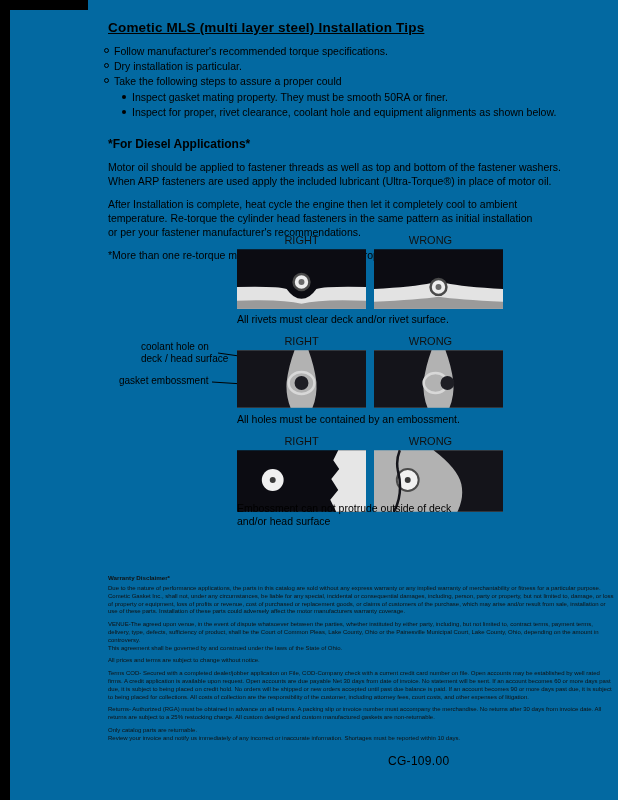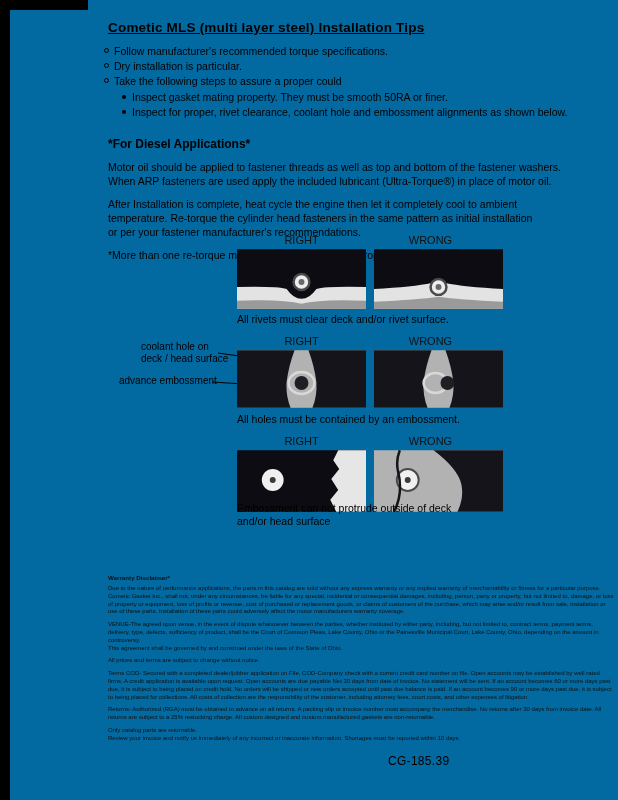--- a/index.html
+++ b/index.html
@@ -63,21 +63,21 @@
       <div class="tip-row">
         <span class="b-open"></span>
         <span>Take the following steps to assure a proper could</span>
       </div>
       <div class="tip-row sub">
         <span class="b-fill"></span>
         <span>Inspect gasket mating property.  They must be smooth 50RA or finer.</span>
       </div>
       <div class="tip-row sub">
         <span class="b-fill"></span>
-        <span>Inspect for proper, rivet clearance, coolant hole and embossment alignments as shown below.</span>
+        <span>Inspect for proper, rivet clearance, coolant hole and equipment alignments as shown below.</span>
       </div>
     </div>
 
     <div class="diesel-head">*For Diesel Applications*</div>
     <div class="para pre">Motor oil should be applied to fastener threads as well as top and bottom of the fastener washers.
 When ARP fasteners are used apply the included lubricant (Ultra-Torque®) in place of motor oil.</div>
     <div class="para pre">After Installation is complete, heat cycle the engine then let it completely cool to ambient
 temperature. Re-torque the cylinder head fasteners in the same pattern as initial installation
 or per your fastener manufacturer's recommendations.</div>
     <div class="para">*More than one re-torque may be required to achieve proper fastener stretch*</div>
@@ -100,21 +100,21 @@
       <path d="M0,60 L0,40 Q40,38 58,34 Q65,32 72,34 Q90,38 130,40 L130,60 Z" fill="#e3e3e3"></path>
       <path d="M0,60 L0,53 Q45,51 65,48 Q85,51 130,53 L130,60 Z" fill="#9a9a9a"></path>
       <circle cx="65" cy="38" r="8" fill="#ededed" stroke="#4a4a4a" stroke-width="2.5"></circle>
       <circle cx="65" cy="38" r="3" fill="#6a6a6a"></circle>
     </svg>
   </div>
   <div class="fig-caption" style="top:313px">All rivets must clear deck and/or rivet surface.</div>
 
   <div class="ann ann1">coolant hole on
 deck / head surface</div>
-  <div class="ann ann2">advance embossment</div>
+  <div class="ann ann2">gasket embossment</div>
   <svg class="ann-lines" width="618" height="90">
     <line x1="218" y1="18" x2="302" y2="30" stroke="#000" stroke-width="1"></line>
     <line x1="212" y1="47" x2="290" y2="52" stroke="#000" stroke-width="1"></line>
   </svg>
   <div class="fig-labels" style="top:335px">
     <span>RIGHT</span>
     <span>WRONG</span>
   </div>
   <div class="fig-panels" style="top:350px">
     <svg viewBox="0 0 130 58" height="58">
@@ -161,14 +161,14 @@
     <p>Due to the nature of performance applications, the parts in this catalog are sold without any express warranty or any implied warranty of merchantability or fitness for a particular purpose.  Cometic Gasket Inc., shall not, under any circumstances, be liable for any special, incidental or consequential damages, including, person, party or property, but not limited to, damage, or loss of property or equipment, loss of profits or revenue, cost of purchased or replacement goods, or claims of customers of the purchase, which may arise and/or result from sale, installation or use of these parts.  Installation of these parts could adversely affect the motor manufacturers warranty coverage.</p>
     <p>VENUE-The agreed upon venue, in the event of dispute whatsoever between the parties, whether instituted by either party, including, but not limited to, contract terms, payment terms, delivery, type, defects, sufficiency of product, shall be the Court of Common Pleas, Lake County, Ohio or the Painesville Municipal Court, Lake County, Ohio, depending on the amount in controversy.
 This agreement shall be governed by and construed under the laws of the State of Ohio.</p>
     <p>All prices and terms are subject to change without notice.</p>
     <p>Terms COD- Secured with a completed dealer/jobber application on File, COD-Company check with a current credit card number on file.  Open accounts may be established by well rated firms.  A credit application is available upon request.  Open accounts are due payable Net 30 days from date of invoice.  No statement will be sent.  If an account becomes 60 or more days past due, it is subject to being placed on credit hold.  No orders will be shipped or new orders accepted until past due balance is paid.  If an account becomes 90 or more days past due, it is subject to being placed for collections.  All costs of collection are the responsibility of the customer, including attorney fees, court costs, and other expenses of litigation.</p>
     <p>Returns- Authorized (RGA) must be obtained in advance on all returns.  A packing slip or invoice number must accompany the merchandise.  No returns after 30 days from invoice date.  All returns are subject to a 25% restocking charge.  All custom designed and custom manufactured gaskets are non-returnable.</p>
     <p>Only catalog parts are returnable.
 Review your invoice and notify us immediately of any incorrect or inaccurate information.  Shortages must be reported within 10 days.</p>
   </div>
 
-  <div class="doc-code">CG-185.39</div>
+  <div class="doc-code">CG-109.00</div>
 </div>
 
 </body></html>

